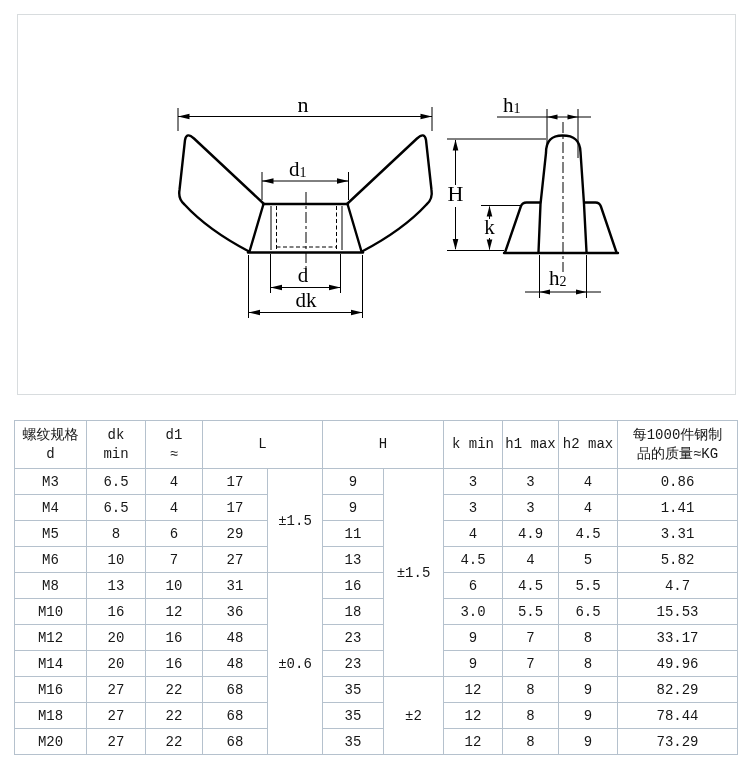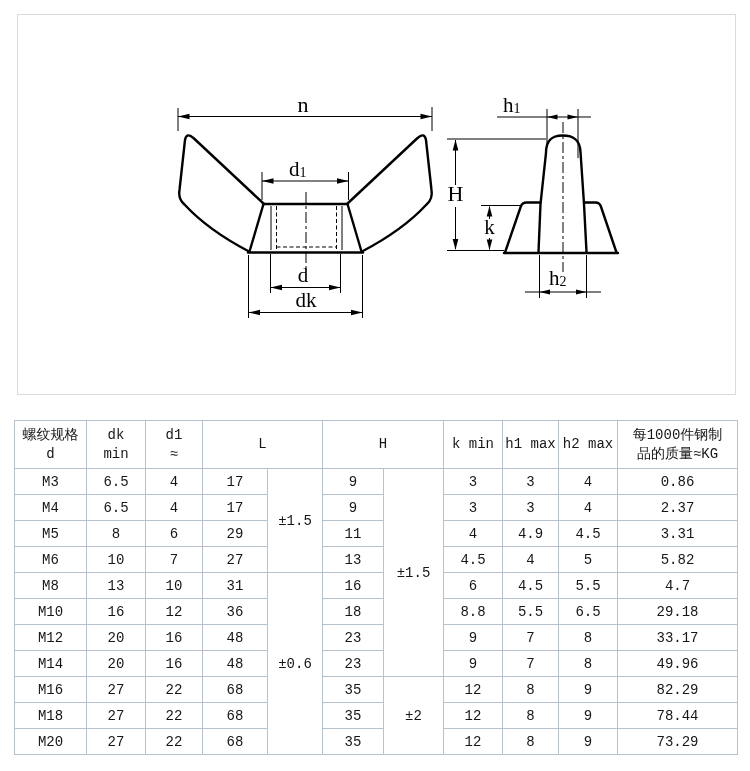--- a/index.html
+++ b/index.html
@@ -193,21 +193,21 @@
     </tr>
     <tr>
       <td>M4</td>
       <td>6.5</td>
       <td>4</td>
       <td>17</td>
       <td>9</td>
       <td>3</td>
       <td>3</td>
       <td>4</td>
-      <td>2.37</td>
+      <td>1.41</td>
     </tr>
     <tr>
       <td>M5</td>
       <td>8</td>
       <td>6</td>
       <td>29</td>
       <td>11</td>
       <td>4</td>
       <td>4.9</td>
       <td>4.5</td>
@@ -235,24 +235,24 @@
       <td>4.5</td>
       <td>5.5</td>
       <td>4.7</td>
     </tr>
     <tr>
       <td>M10</td>
       <td>16</td>
       <td>12</td>
       <td>36</td>
       <td>18</td>
-      <td>8.8</td>
+      <td>3.0</td>
       <td>5.5</td>
       <td>6.5</td>
-      <td>29.18</td>
+      <td>15.53</td>
     </tr>
     <tr>
       <td>M12</td>
       <td>20</td>
       <td>16</td>
       <td>48</td>
       <td>23</td>
       <td>9</td>
       <td>7</td>
       <td>8</td>

